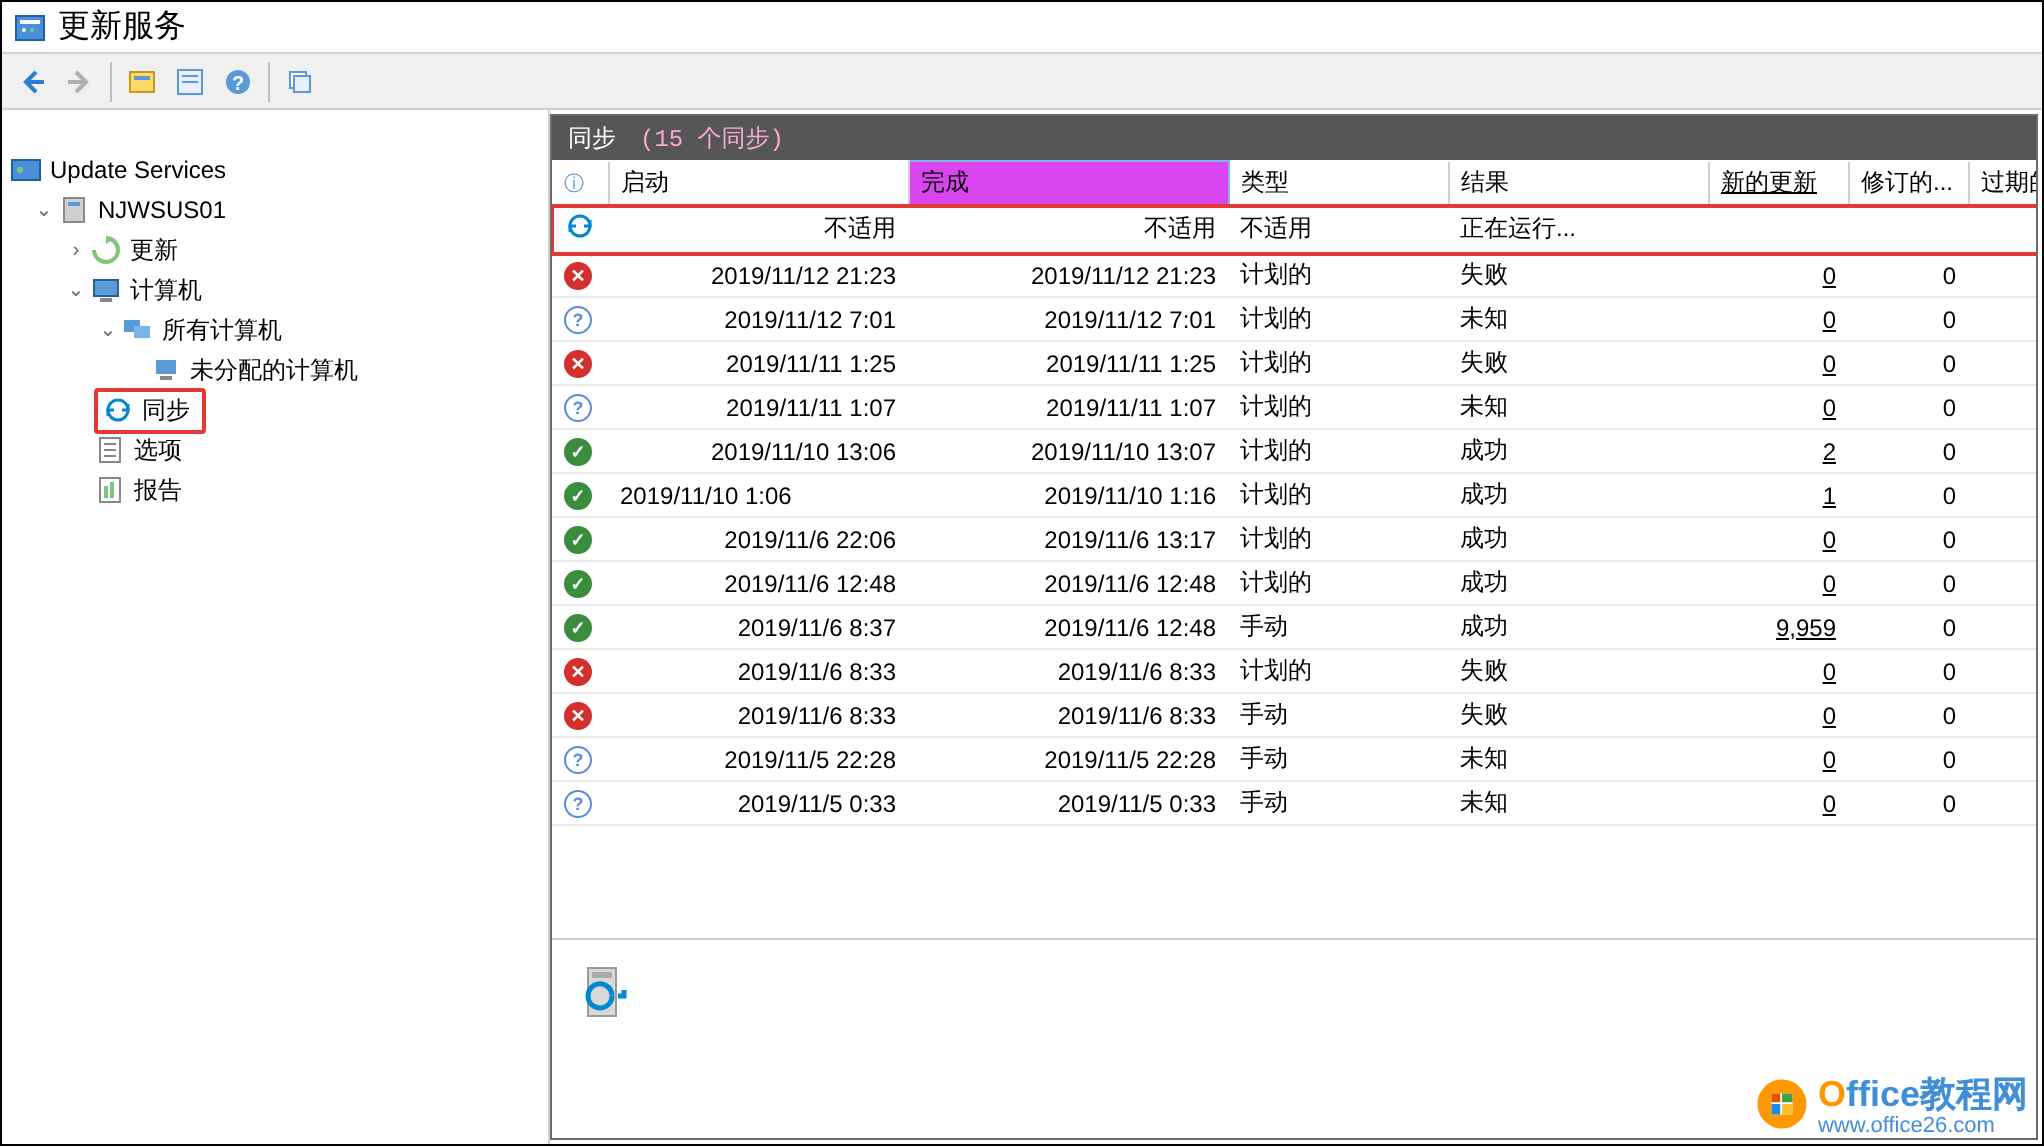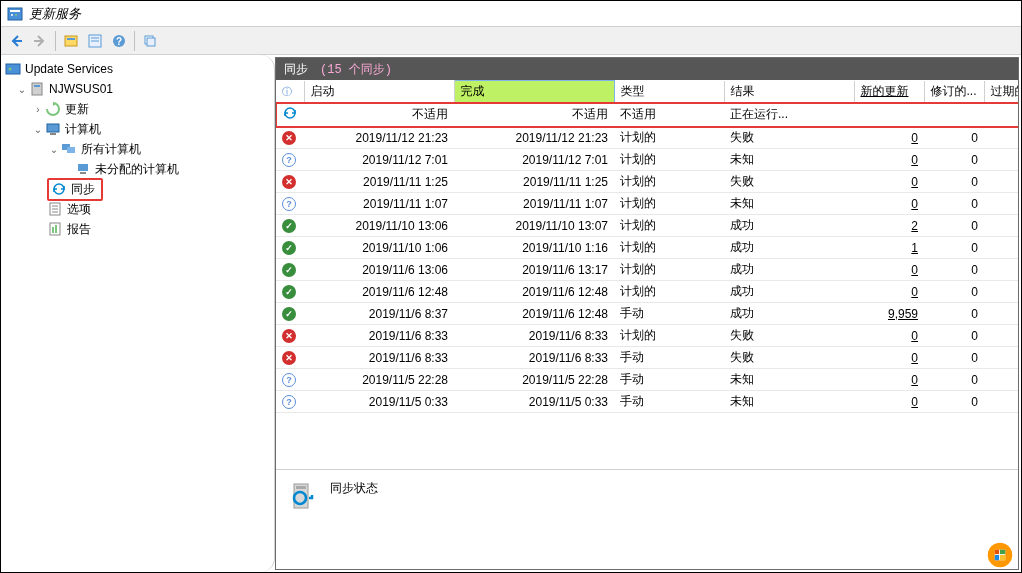--- a/index.html
+++ b/index.html
@@ -2,50 +2,50 @@
 <html><head>
   <meta charset="utf-8">
   <style>
     * { margin: 0; padding: 0; box-sizing: border-box; }
     body { font-family: "Microsoft YaHei", "Segoe UI", Tahoma, sans-serif; font-size: 12px; background: #fff; overflow: hidden; }
     
     .window { width: 1022px; height: 573px; display: flex; flex-direction: column; border: 1px solid #000; }
     
     .titlebar { height: 26px; background: #fff; display: flex; align-items: center; padding: 0 6px; border-bottom: 1px solid #d0d0d0; }
     .titlebar-icon { width: 16px; height: 16px; margin-right: 6px; }
-    .titlebar-text { font-size: 13px; font-style: italic; }
+    .titlebar-text { font-size: 16px; }
     
     .menubar { height: 24px; background: #fff; display: flex; align-items: center; padding: 0 4px; border-bottom: 1px solid #d0d0d0; }
     .menubar-icon { width: 16px; height: 16px; margin-right: 8px; }
     .menu-item { padding: 2px 8px; cursor: pointer; }
     
     .toolbar { height: 28px; background: #f0f0f0; display: flex; align-items: center; padding: 0 4px; border-bottom: 1px solid #d0d0d0; gap: 2px; }
     .toolbar-btn { width: 22px; height: 22px; display: flex; align-items: center; justify-content: center; cursor: pointer; border: 1px solid transparent; }
     .toolbar-sep { width: 1px; height: 20px; background: #c0c0c0; margin: 0 2px; }
     
     .body { flex: 1; display: flex; overflow: hidden; }
     
-    .tree-pane { width: 274px; border-right: 1px solid #d0d0d0; overflow: auto; padding: 4px 2px; border-radius: 14px; }
+    .tree-pane { width: 274px; border-right: 1px solid #d0d0d0; overflow: auto; padding: 20px 2px; }
     .tree-node { display: flex; align-items: center; height: 20px; padding: 0 2px; cursor: pointer; white-space: nowrap; }
     .tree-expander { width: 14px; text-align: center; color: #666; font-size: 10px; user-select: none; }
     .tree-icon { width: 16px; height: 16px; margin-right: 4px; display:flex; align-items:center; justify-content:center; }
     .tree-label { font-size: 12px; }
     .tree-selected { border: 2px solid #e53935; border-radius: 2px; }
     .tree-selected-wrap { display: inline-flex; align-items: center; padding: 1px 6px 1px 2px; }
     
     .content-pane { flex: 1; display: flex; flex-direction: column; overflow: hidden; border: 1px solid #6b6b6b; margin: 2px 2px 2px 0; }
     
     .content-header { height: 22px; background: #565656; color: #fff; display: flex; align-items: center; padding: 0 8px; font-size: 12px; }
     .content-header-title { margin-right: 12px; }
     .content-header-sub { color: #f9a8d4; font-family: Liberation Mono, monospace; }
     
     .table-wrap { flex: 1; overflow: auto; position: relative; }
     .table { width: 100%; border-collapse: collapse; table-layout: fixed; }
     .table th { background: #fff; border-right: 1px solid #d0d0d0; border-bottom: 1px solid #d0d0d0; text-align: left; padding: 2px 6px; font-weight: normal; font-size: 12px; height: 20px; position: sticky; top: 0; }
-    .table th.selected-col { background: #bef264; border: 1px solid #7eb4ea; }
+    .table th.selected-col { background: #d946ef; border: 1px solid #7eb4ea; }
     .table td { border-bottom: 1px solid #e8e8e8; padding: 2px 6px; font-size: 12px; height: 22px; white-space: nowrap; overflow: hidden; }
     .table tr.highlighted { outline: 2px solid #e53935; outline-offset: -1px; }
     .col-icon { width: 28px; }
     .col-start { width: 150px; text-align: right; }
     .col-end { width: 160px; text-align: right; }
     .col-type { width: 110px; }
     .col-result { width: 130px; }
     .col-new { width: 70px; text-align: right; text-decoration: underline; }
     .col-rev { width: 60px; text-align: right; }
     .col-exp { width: 60px; text-align: right; }
@@ -309,31 +309,31 @@
                 <td class="col-start" style="text-align:right">2019/11/10 13:06</td>
                 <td class="col-end" style="text-align:right">2019/11/10 13:07</td>
                 <td class="col-type">计划的</td>
                 <td class="col-result">成功</td>
                 <td class="col-new" style="text-align:right">2</td>
                 <td class="col-rev" style="text-align:right">0</td>
                 <td class="col-exp" style="text-align:right">2</td>
               </tr>
               <tr>
                 <td class="col-icon"><span class="icon-circle ic-success">✓</span></td>
-                <td class="col-start" style="text-align:right">2019/11/10 1:06</td>
+                <td class="col-start" style="text-align:left">2019/11/10 1:06</td>
                 <td class="col-end" style="text-align:right">2019/11/10 1:16</td>
                 <td class="col-type">计划的</td>
                 <td class="col-result">成功</td>
                 <td class="col-new" style="text-align:right">1</td>
                 <td class="col-rev" style="text-align:right">0</td>
                 <td class="col-exp" style="text-align:right">35</td>
               </tr>
               <tr>
                 <td class="col-icon"><span class="icon-circle ic-success">✓</span></td>
-                <td class="col-start" style="text-align:right">2019/11/6 13:06</td>
+                <td class="col-start" style="text-align:right">2019/11/6 22:06</td>
                 <td class="col-end" style="text-align:right">2019/11/6 13:17</td>
                 <td class="col-type">计划的</td>
                 <td class="col-result">成功</td>
                 <td class="col-new" style="text-align:right">0</td>
                 <td class="col-rev" style="text-align:right">0</td>
                 <td class="col-exp" style="text-align:right">1</td>
               </tr>
               <tr>
                 <td class="col-icon"><span class="icon-circle ic-success">✓</span></td>
                 <td class="col-start" style="text-align:right">2019/11/6 12:48</td>
@@ -401,28 +401,31 @@
       <div class="detail-pane">
         <div class="detail-icon">
           <svg width="32" height="32" viewBox="0 0 32 32">
               <rect x="6" y="4" width="14" height="24" fill="#d8d8d8" stroke="#999"></rect>
               <rect x="8" y="6" width="10" height="3" fill="#aaa"></rect>
               <path d="M18 18 A6 6 0 1 1 18 17.9" stroke="#0288d1" stroke-width="2.5" fill="none"></path>
               <path d="M24 15 L24 18 L21 18" stroke="#0288d1" stroke-width="2.5" fill="none"></path>
             </svg>
         </div>
         <div class="detail-content">
-          <div class="detail-title">同步状态</div>
         </div>
         <div class="watermark">
           <svg class="wm-icon" viewBox="0 0 32 32">
               <circle cx="16" cy="16" r="14" fill="#ff9800"></circle>
               <rect x="10" y="10" width="12" height="12" fill="#fff"></rect>
               <rect x="10" y="10" width="5" height="5" fill="#e65100"></rect>
               <rect x="16" y="10" width="6" height="5" fill="#43a047"></rect>
               <rect x="10" y="16" width="5" height="6" fill="#1e88e5"></rect>
               <rect x="16" y="16" width="6" height="6" fill="#fbc02d"></rect>
             </svg>
+          <div class="wm-text">
+            <span class="wm-brand"><span class="wm-o">O</span><span class="wm-f">ffice</span><span class="wm-cn">教程网</span></span>
+            <span class="wm-url">www.office26.com</span>
+          </div>
         </div>
       </div>
     </div>
   </div>
 </div>
 
 </body></html>

